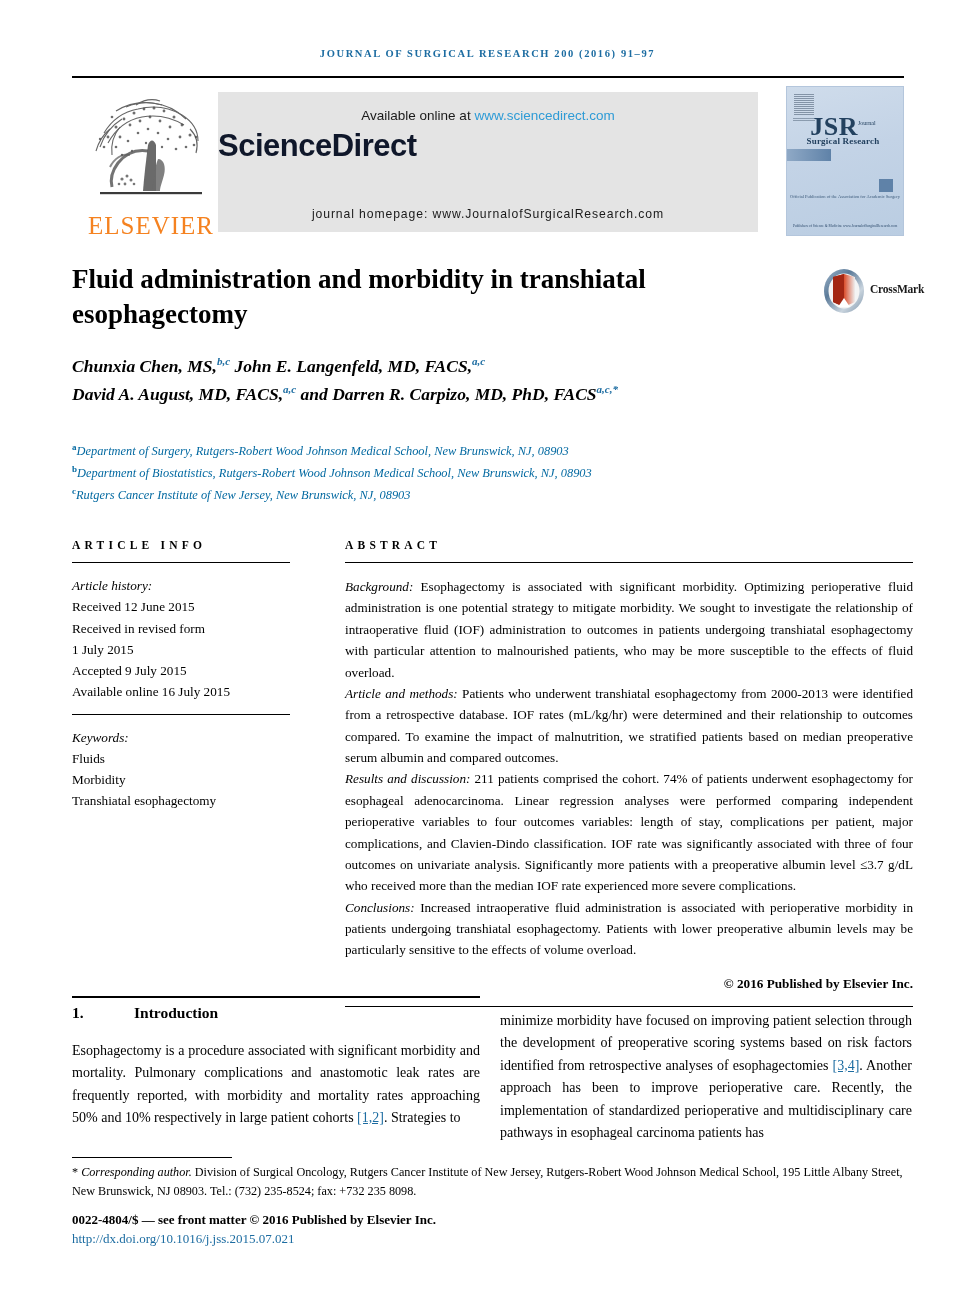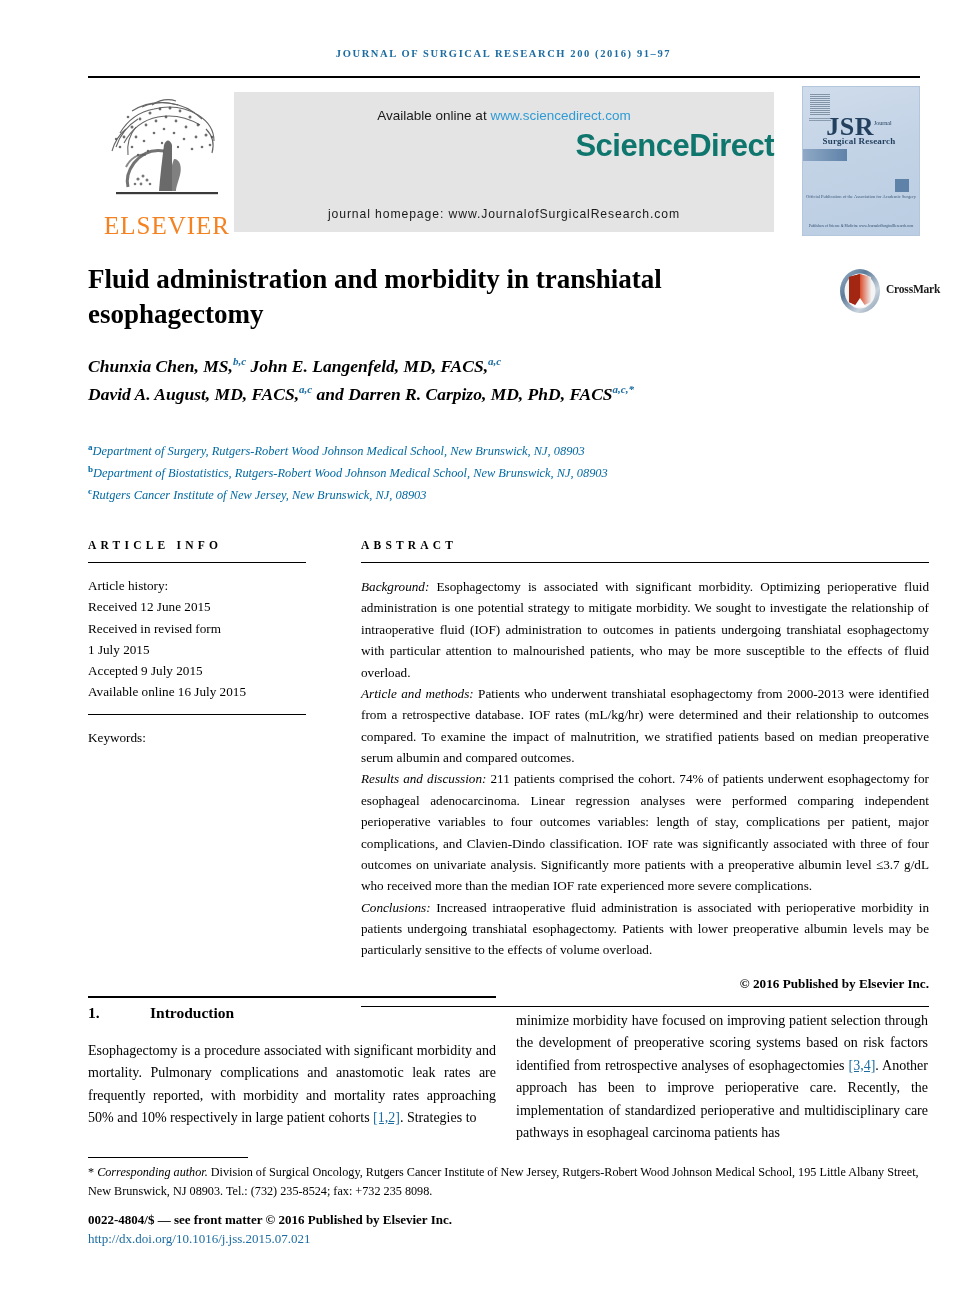--- a/index.html
+++ b/index.html
@@ -11,21 +11,21 @@
     width: 975px;
     height: 1305px;
     font-family: "Liberation Serif", serif;
     color: #000000;
     position: relative;
     overflow: hidden;
   }
 
   .page {
     position: absolute;
-    left: 16px; top: 0;
+    left: 0; top: 0;
     width: 902px;
     height: 1305px;
   }
 
   
   .runhead {
     position: absolute;
     left: 0; top: 48px;
     width: 975px;
     text-align: center;
@@ -95,25 +95,25 @@
     color: #1a1a1a;
   }
   .sd-avail a {
     color: #2e9bd6;
     text-decoration: none;
   }
   .sd-logo {
     position: absolute;
     top: 36px;
     left: 0; right: 0;
-    text-align: right;
+    text-align: left;
     font-family: "Liberation Sans", sans-serif;
     font-size: 31px;
     font-weight: bold;
-    color: #0f766e;
+    color: #0f172a;
     letter-spacing: -0.5px;
   }
   .sd-home {
     position: absolute;
     bottom: 11px;
     left: 0; right: 0;
     text-align: center;
     font-family: "Liberation Sans", sans-serif;
     font-size: 12.2px;
     letter-spacing: 0.9px;
@@ -307,21 +307,21 @@
     border-top: 1.6px solid #000;
     margin-top: 11px;
     margin-bottom: 12px;
   }
   .info-body {
     font-family: "Liberation Serif", serif;
     font-size: 13.2px;
     line-height: 1.61;
     color: #000;
   }
-  .info-body .ital { }
+  .info-body .ital { font-style: italic; }
 
   .abs-col {
     position: absolute;
     left: 345px;
     top: 539px;
     width: 568px;
   }
   .abs-col .hrule {
     border-top: 1.6px solid #000;
     margin-top: 11px;
@@ -581,20 +581,25 @@
           <div>Received 12 June 2015</div>
           <div>Received in revised form</div>
           <div>1 July 2015</div>
           <div>Accepted 9 July 2015</div>
           <div>Available online 16 July 2015</div>
         </div>
     </div>
     <div class="hrule"></div>
     <div class="info-body">
       <div class="ital">Keywords:</div>
+      <div>
+          <div>Fluids</div>
+          <div>Morbidity</div>
+          <div>Transhiatal esophagectomy</div>
+        </div>
     </div>
   </div>
 
   <div class="abs-col">
     <div class="section-head">ABSTRACT</div>
     <div class="hrule"></div>
     <div class="abs-body">
         <p><span class="abs-lead">Background:</span><span> Esophagectomy is associated with significant morbidity. Optimizing perioperative fluid administration is one potential strategy to mitigate morbidity. We sought to investigate the relationship of intraoperative fluid (IOF) administration to outcomes in patients undergoing transhiatal esophagectomy with particular attention to malnourished patients, who may be more susceptible to the effects of fluid overload.</span></p>
         <p><span class="abs-lead">Article and methods:</span><span> Patients who underwent transhiatal esophagectomy from 2000-2013 were identified from a retrospective database. IOF rates (mL/kg/hr) were determined and their relationship to outcomes compared. To examine the impact of malnutrition, we stratified patients based on median preoperative serum albumin and compared outcomes.</span></p>
         <p><span class="abs-lead">Results and discussion:</span><span> 211 patients comprised the cohort. 74% of patients underwent esophagectomy for esophageal adenocarcinoma. Linear regression analyses were performed comparing independent perioperative variables to four outcomes variables: length of stay, complications per patient, major complications, and Clavien-Dindo classification. IOF rate was significantly associated with three of four outcomes on univariate analysis. Significantly more patients with a preoperative albumin level ≤3.7 g/dL who received more than the median IOF rate experienced more severe complications.</span></p>

